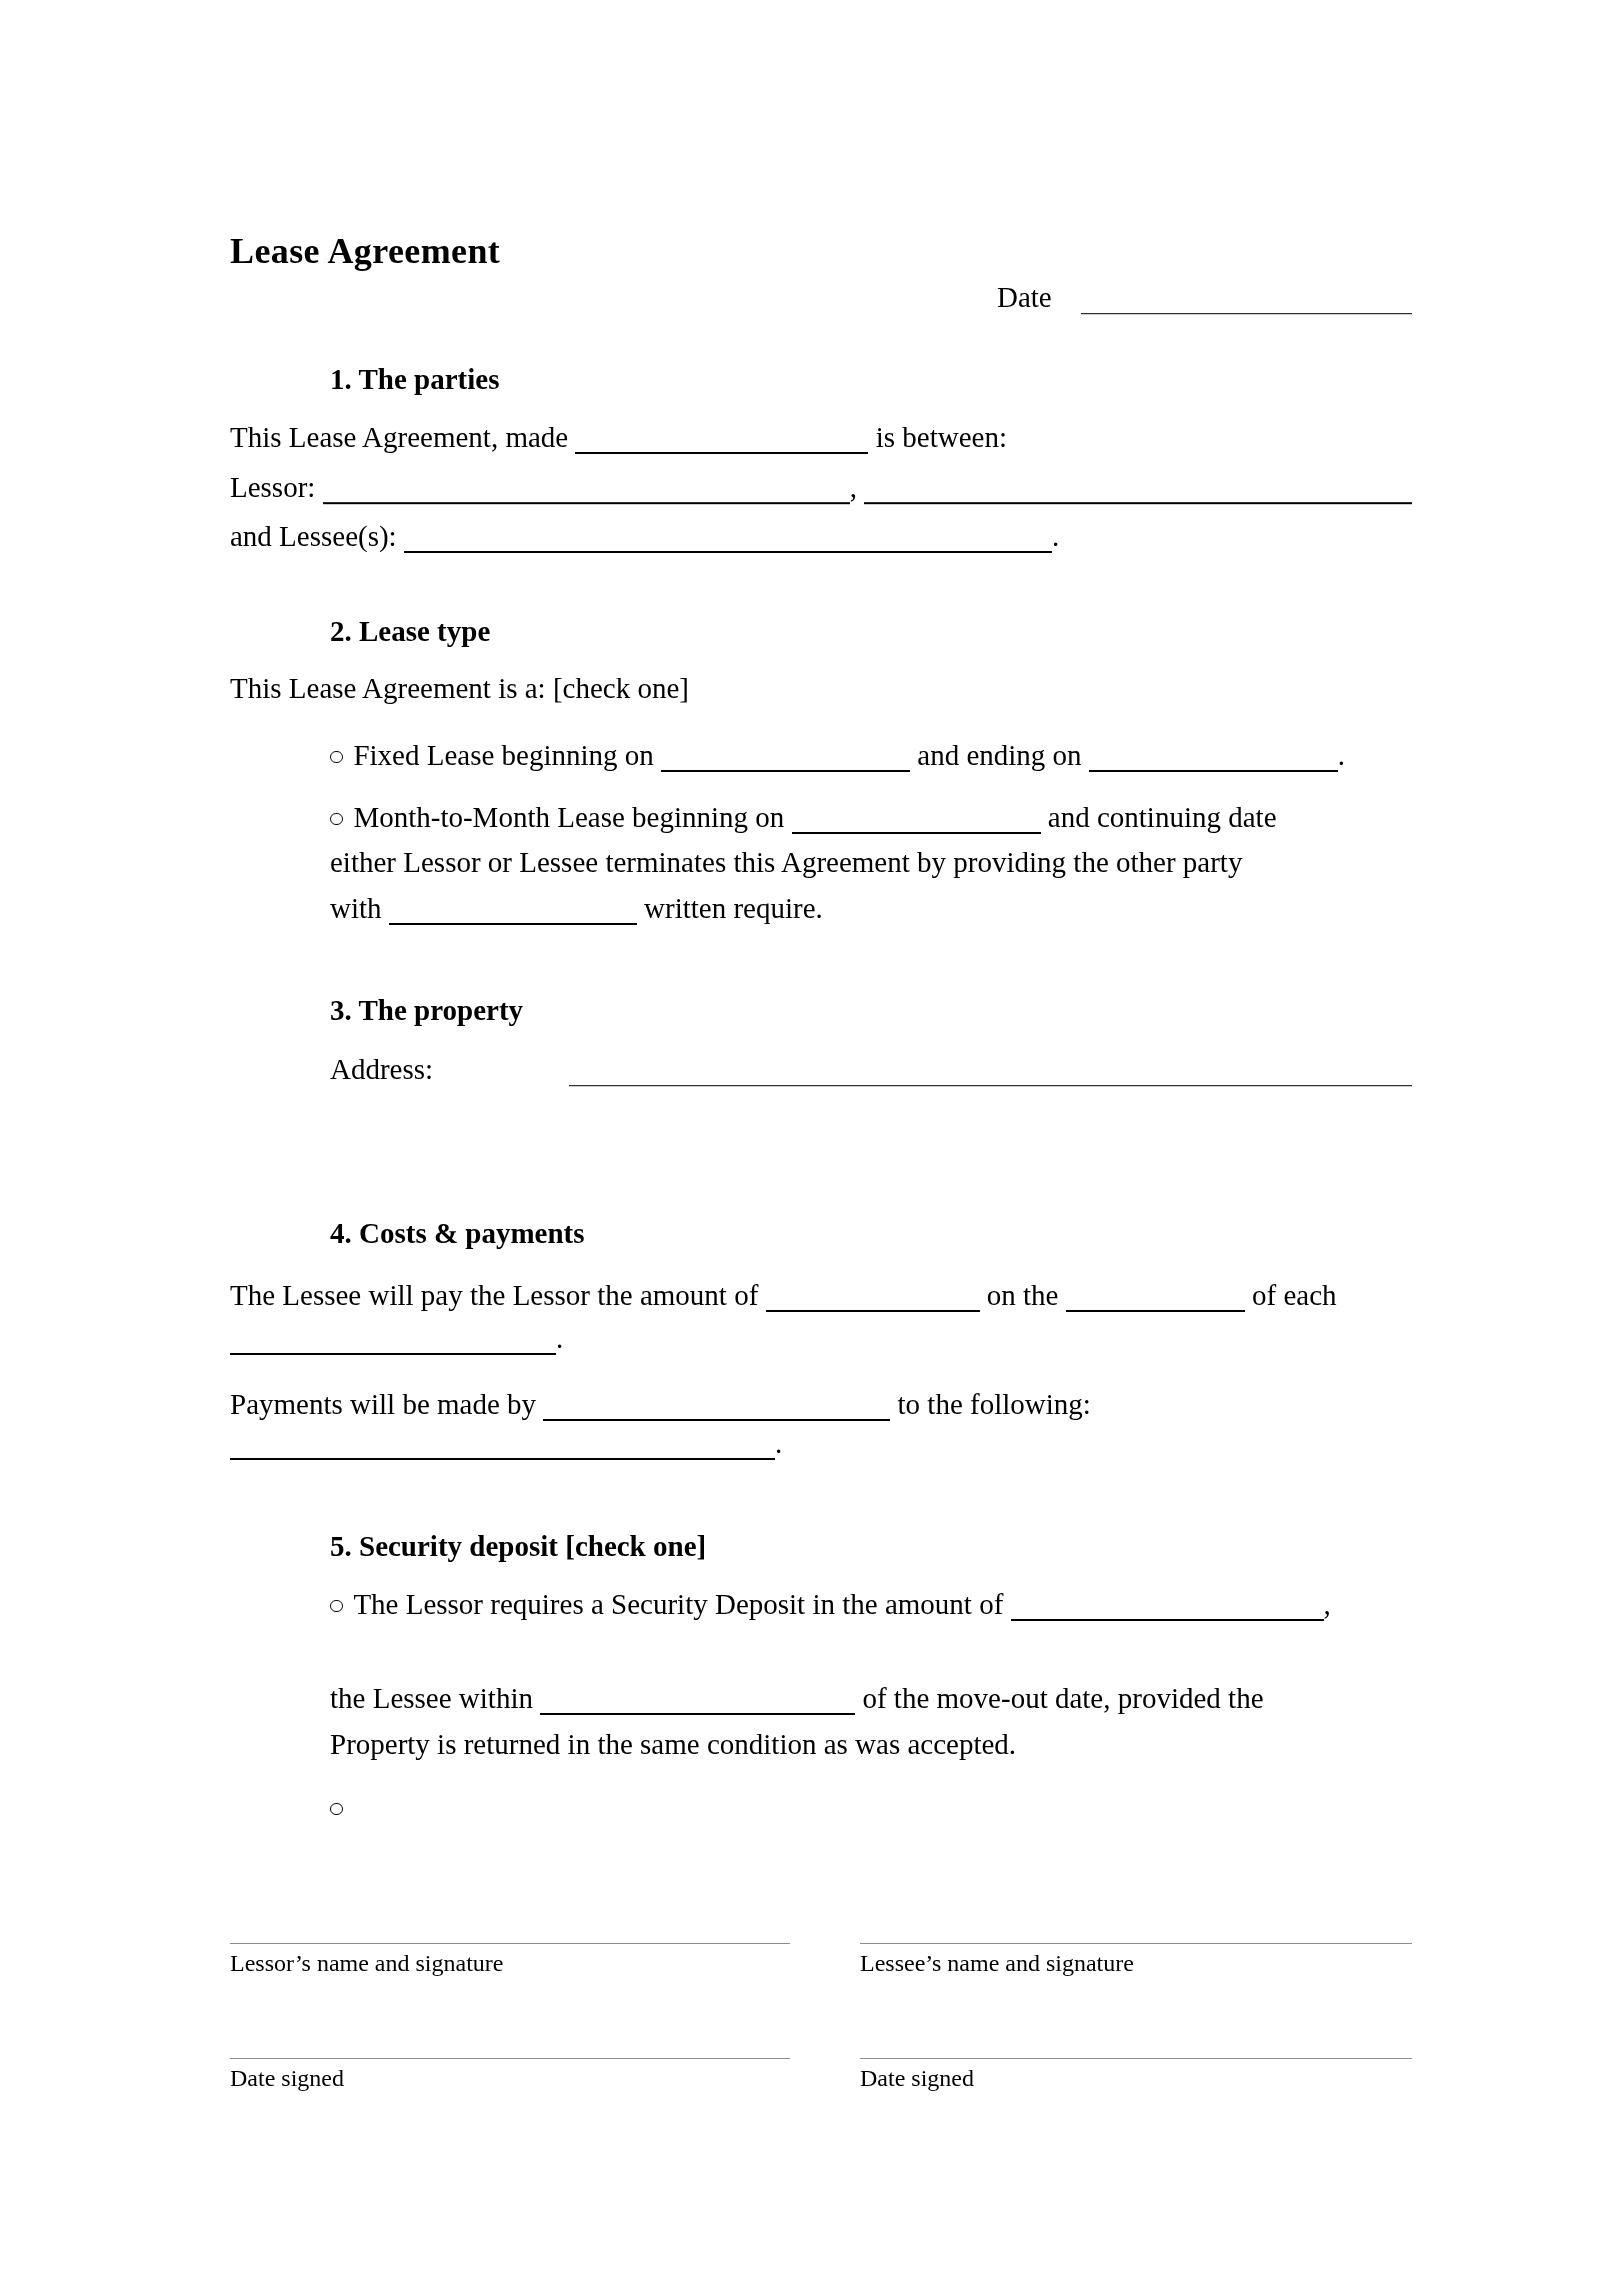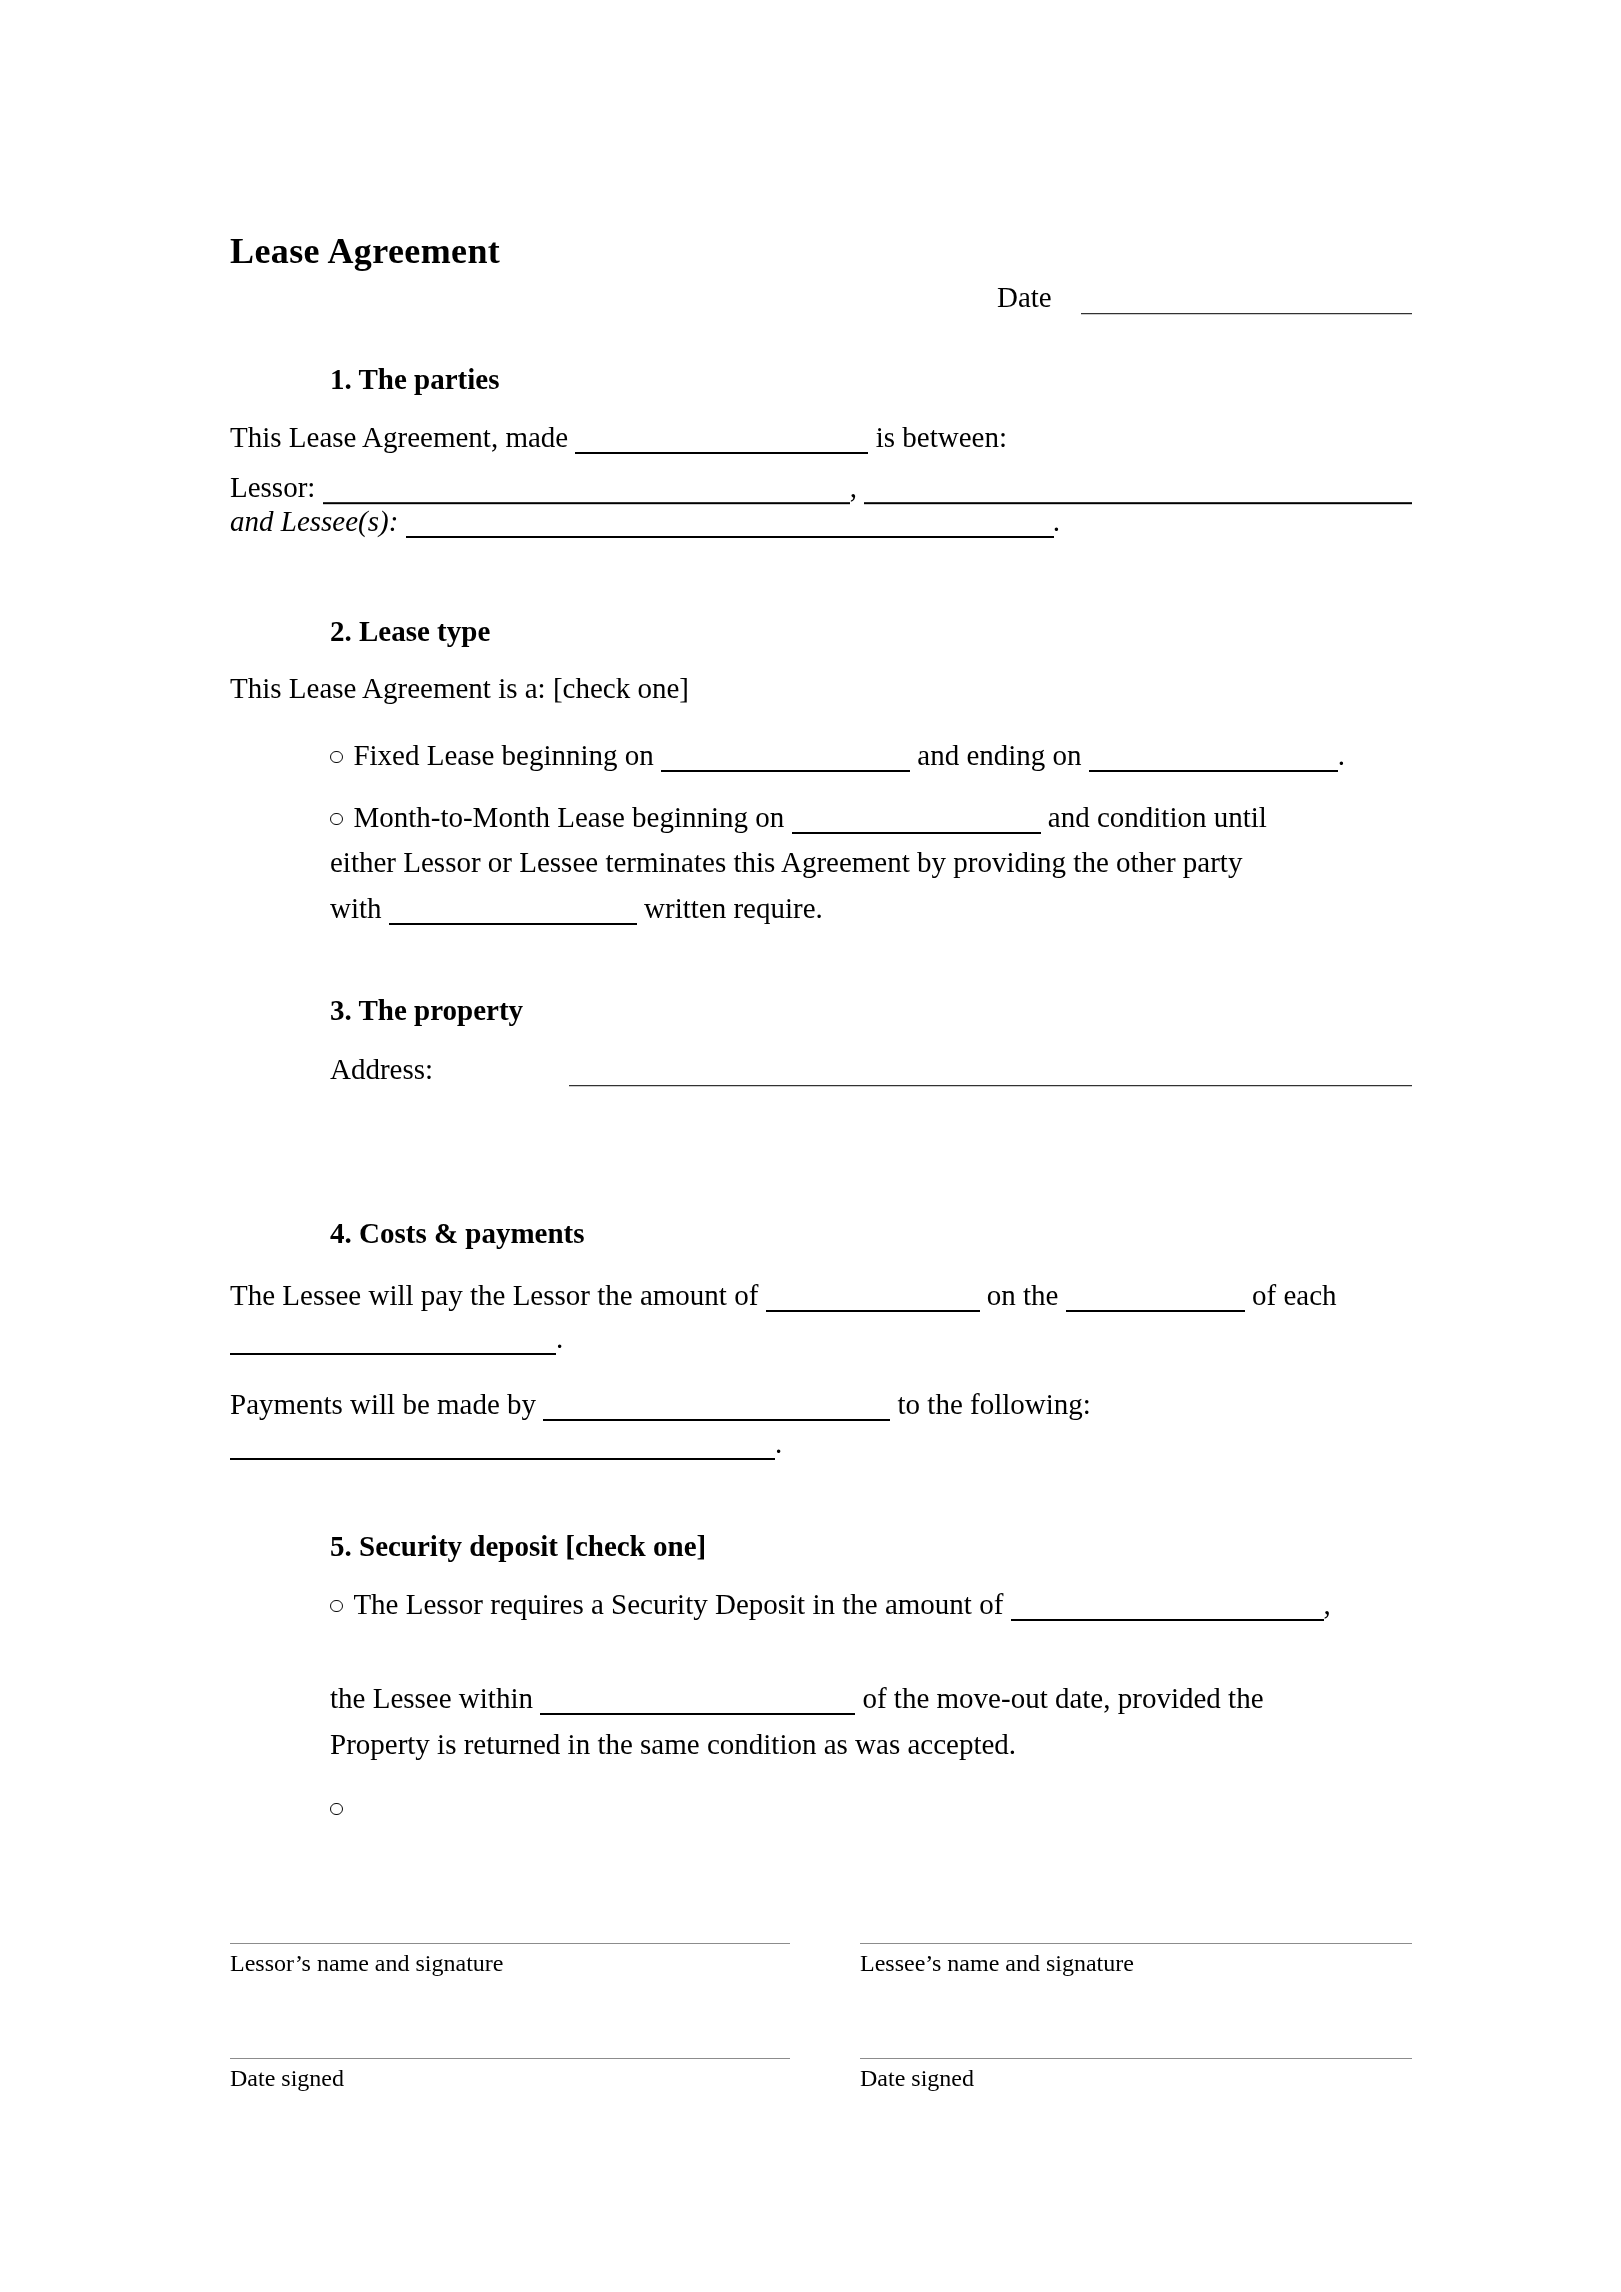--- a/index.html
+++ b/index.html
@@ -72,26 +72,26 @@
   </div>
 
   <div class="abs line head" style="left:330px; top:356px;"><span class="txt b">1. The parties</span></div>
   <div class="abs line" style="left:230px; top:414px;"><span class="txt">This Lease Agreement, made </span><span class="blank" style="width: 293px;"></span><span class="txt"> is between:</span></div>
   <div class="abs line flexline" style="left:230px; right:210px; top:464px;">
       <span class="txt">Lessor: </span>
       <span class="blank" style="width: 527px;"></span>
       <span class="txt">, </span>
       <span class="blank blank-flex"></span>
     </div>
-  <div class="abs line" style="left:230px; top:498px;font-style:italic;"><span class="txt">and Lessee(s): </span><span class="blank" style="width: 648px;"></span><span class="txt">.</span></div>
+  <div class="abs line" style="left:230px; top:513px;"><span class="txt">and Lessee(s): </span><span class="blank" style="width: 648px;"></span><span class="txt">.</span></div>
 
   <div class="abs line head" style="left:330px; top:608px;"><span class="txt b">2. Lease type</span></div>
   <div class="abs line" style="left:230px; top:665px;"><span class="txt">This Lease Agreement is a: [check one]</span></div>
   <div class="abs line" style="left:330px; top:732px;"><span class="circ"></span><span class="txt">Fixed Lease beginning on </span><span class="blank" style="width: 249px;"></span><span class="txt"> and ending on </span><span class="blank" style="width: 249px;"></span><span class="txt">.</span></div>
-  <div class="abs line" style="left:330px; top:794px;"><span class="circ"></span><span class="txt">Month-to-Month Lease beginning on </span><span class="blank" style="width: 249px;"></span><span class="txt"> and condition until</span></div>
+  <div class="abs line" style="left:330px; top:794px;"><span class="circ"></span><span class="txt">Month-to-Month Lease beginning on </span><span class="blank" style="width: 249px;"></span><span class="txt"> and continuing date</span></div>
   <div class="abs line" style="left:330px; top:839px;"><span class="txt">either Lessor or Lessee terminates this Agreement by providing the other party</span></div>
   <div class="abs line" style="left:330px; top:885px;"><span class="txt">with </span><span class="blank" style="width: 248px;"></span><span class="txt"> written require.</span></div>
 
   <div class="abs line head" style="left:330px; top:987px;"><span class="txt b">3. The property</span></div>
   <div class="abs line flexline" style="left:330px; right:210px; top:1046px;">
     <span class="label-box" style="width:239px;">Address:</span>
     <span class="blank blank-flex" style="border-bottom-width:1.8px;"></span>
   </div>
 
   <div class="abs line head" style="left:330px; top:1210px;"><span class="txt b">4. Costs &amp; payments</span></div>

